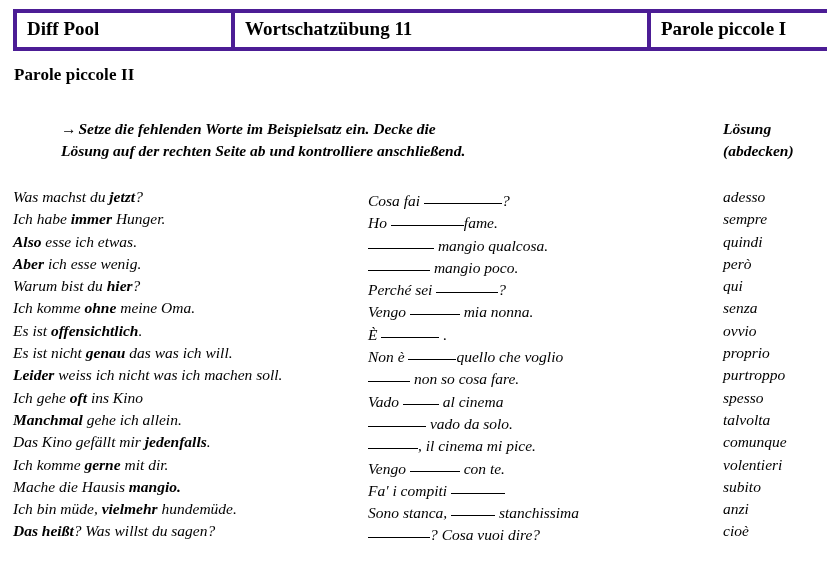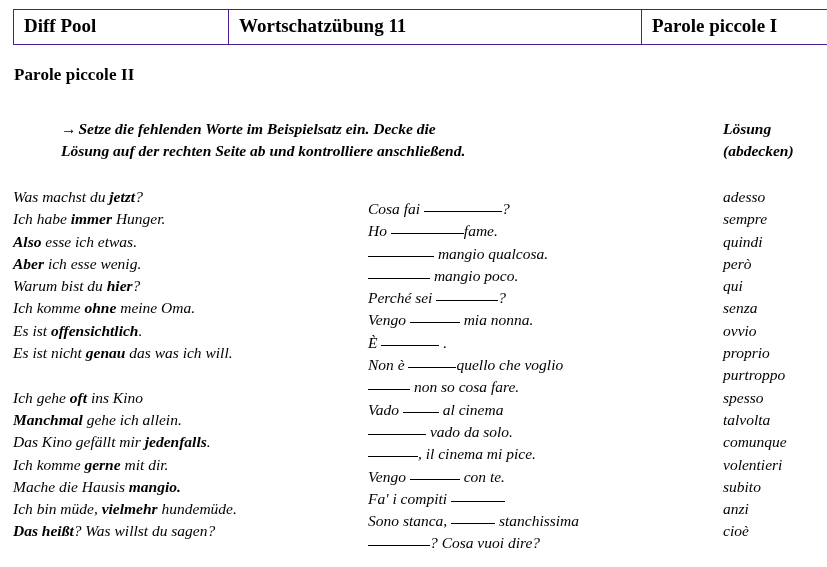--- a/index.html
+++ b/index.html
@@ -19,21 +19,21 @@
   
   #header-table {
     position: absolute;
     left: 13px;
     top: 9px;
     width: 805px;
     border-collapse: collapse;
     table-layout: fixed;
   }
   #header-table td {
-    border: 1px solid #4c1d95;
+    border: 4px solid #4c1d95;
     padding: 5px 10px 7px 10px;
     font-weight: bold;
     font-size: 19px;
     line-height: 1.18;
     vertical-align: middle;
     white-space: nowrap;
     overflow: hidden;
   }
   #header-table td.c1 { width: 194px; }
   #header-table td.c2 { width: 392px; }
@@ -95,21 +95,21 @@
     white-space: nowrap;
   }
   .col-de {
     position: absolute;
     left: 13px;
     top: 0;
   }
   .col-it {
     position: absolute;
     left: 368px;
-    top: 12px;
+    top: 4px;
   }
   .col-sol {
     position: absolute;
     left: 723px;
     top: 0;
   }
   .ex-row b { font-weight: bold; }
 
   
   .blank {
@@ -179,20 +179,21 @@
       <div class="col-de"><span>Es ist </span><b>offensichtlich</b><span>.</span></div>
       <div class="col-it"><span>È </span><span class="blank" style="width: 58px;"></span><span> .</span></div>
       <div class="col-sol">ovvio</div>
     </div>
     <div class="ex-row">
       <div class="col-de"><span>Es ist nicht </span><b>genau</b><span> das was ich will.</span></div>
       <div class="col-it"><span>Non è </span><span class="blank" style="width: 48px;"></span><span>quello che voglio</span></div>
       <div class="col-sol">proprio</div>
     </div>
     <div class="ex-row">
+      <div class="col-de"><b>Leider</b><span> weiss ich nicht was ich machen soll.</span></div>
       <div class="col-it"><span class="blank" style="width: 42px;"></span><span> non so cosa fare.</span></div>
       <div class="col-sol">purtroppo</div>
     </div>
     <div class="ex-row">
       <div class="col-de"><span>Ich gehe </span><b>oft</b><span> ins Kino</span></div>
       <div class="col-it"><span>Vado </span><span class="blank" style="width: 36px;"></span><span> al cinema</span></div>
       <div class="col-sol">spesso</div>
     </div>
     <div class="ex-row">
       <div class="col-de"><b>Manchmal</b><span> gehe ich allein.</span></div>

